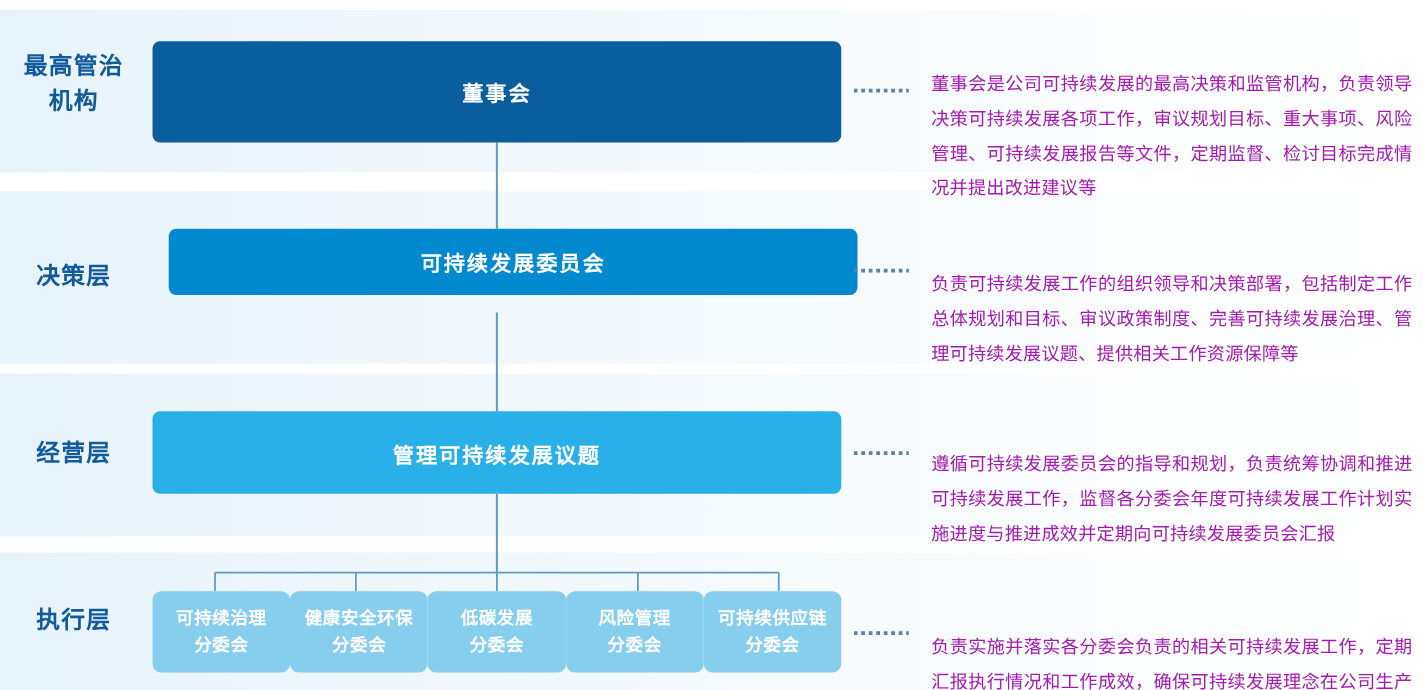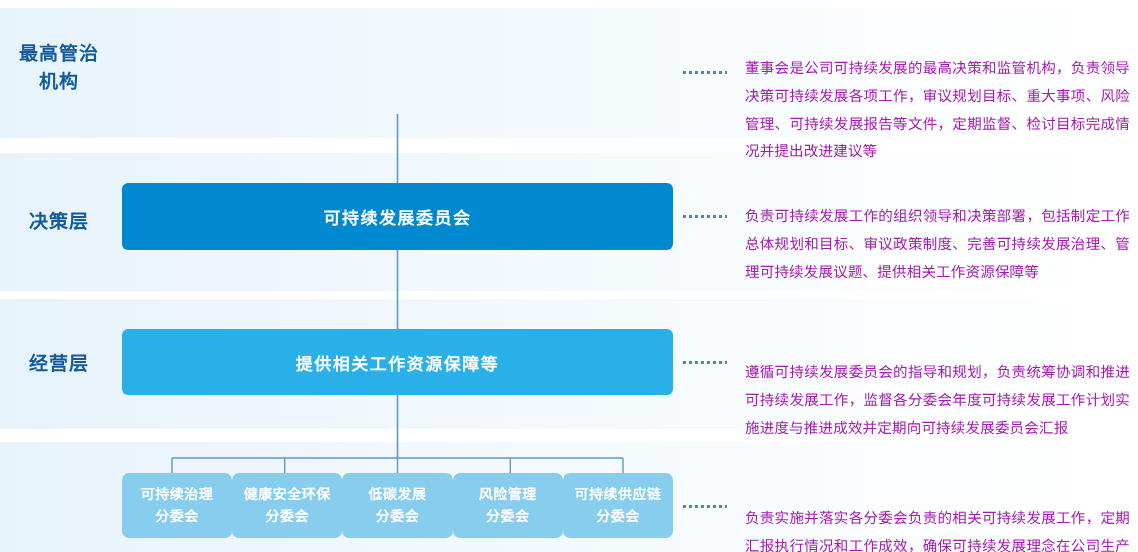--- a/index.html
+++ b/index.html
@@ -55,21 +55,21 @@
     left:122px; width:551px;
     display:flex; align-items:center; justify-content:center;
     border-radius:6px;
     color:#ffffff;
     font-size:17px;
     font-weight:bold;
     letter-spacing:1.5px;
     z-index:3;
   }
   .node.n1 { top:33px;  height:81px;  background:#0a5e9e; }
-  .node.n2 { top:183px; height:67px;  background:#0089ce; }
+  .node.n2 { top:183px; height:53px;  background:#0089ce;margin-left:13px; }
   .node.n3 { top:329px; height:66px;  background:#29b0e8; }
 
   
   .subrow {
     position:absolute;
     left:122px; top:473px;
     width:551px; height:65px;
     display:flex; gap:0;
     z-index:3;
   }
@@ -107,21 +107,21 @@
     left:745px; width:385px;
     color:#a21caf;
     font-size:14.5px;
     line-height:1.92;
     letter-spacing:0.2px;
     text-align:justify;
     z-index:3;
     margin-top:39px;
   }
   .desc.t1 { top:16px;  }
-  .desc.t2 { top:164px; }
+  .desc.t2 { top:176px; }
   .desc.t3 { top:320px; }
   .desc.t4 { top:466px; }
 </style>
 </head>
 <body>
 
 <div id="chart">
 
   <div class="band b1"></div>
   <div class="band b2"></div>
@@ -147,26 +147,32 @@
 
   <div class="tier-label b1">
     <span>最高管治<br>机构</span>
   </div>
   <div class="tier-label b3">
     <span>经营层</span>
   </div>
   <div class="tier-label b2">
     <span>决策层</span>
   </div>
-
+  <div class="tier-label b4">
+    <span>执行层</span>
+  </div>
+
+  <div class="node n1">
+    <span>董事会</span>
+  </div>
   <div class="node n2">
     <span>可持续发展委员会</span>
   </div>
   <div class="node n3">
-    <span>提供相关工作资源保障等</span>
+    <span>管理可持续发展议题</span>
   </div>
 
   <div class="subrow">
     <div class="sub">
       <span>
         <span>可持续治理</span><br>
         <span>分委会</span>
       </span>
     </div>
     <div class="sub">

